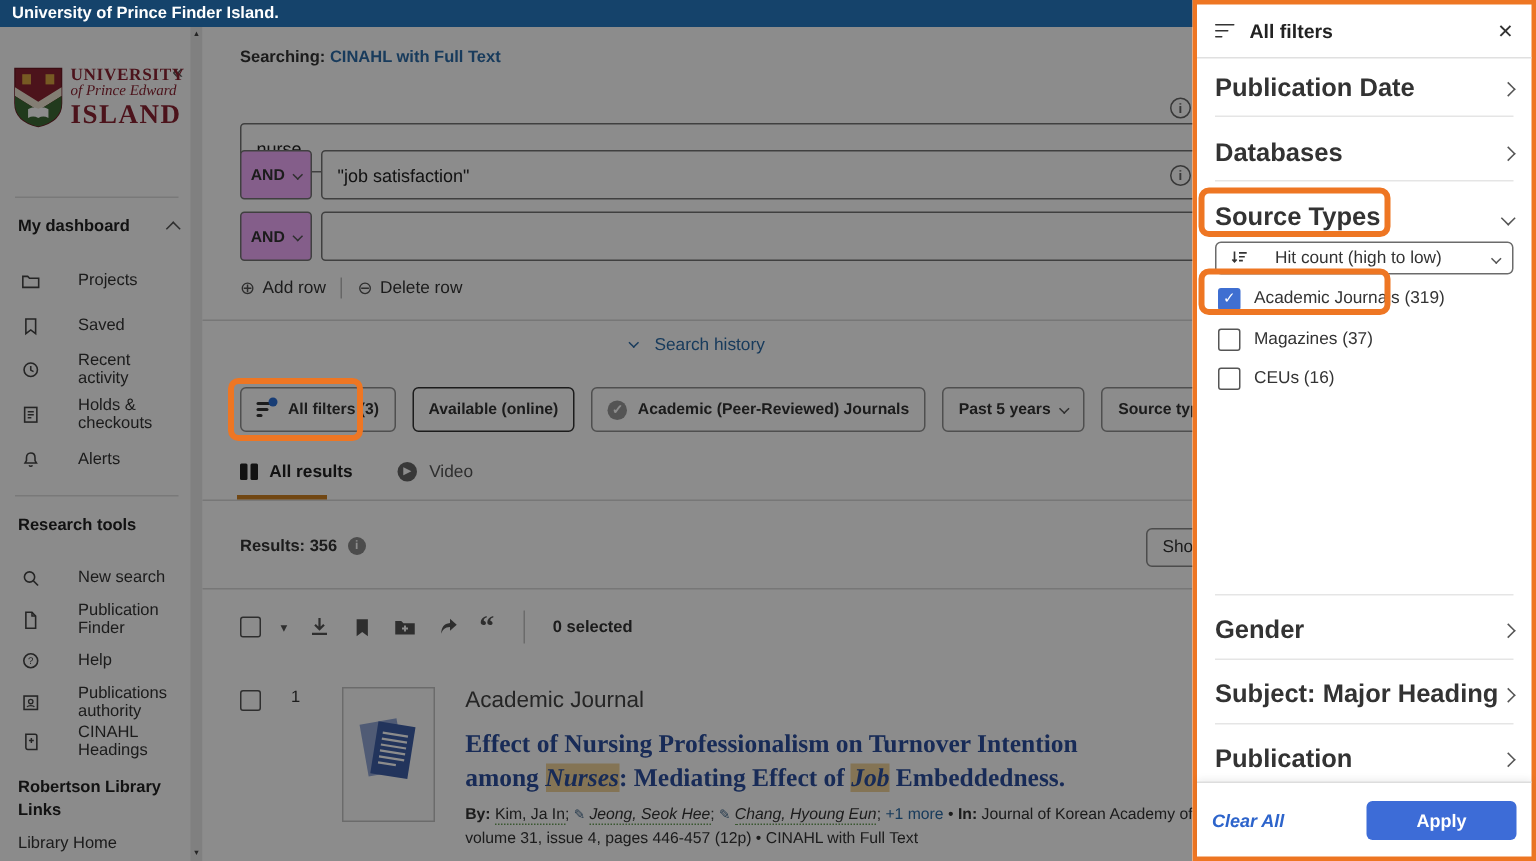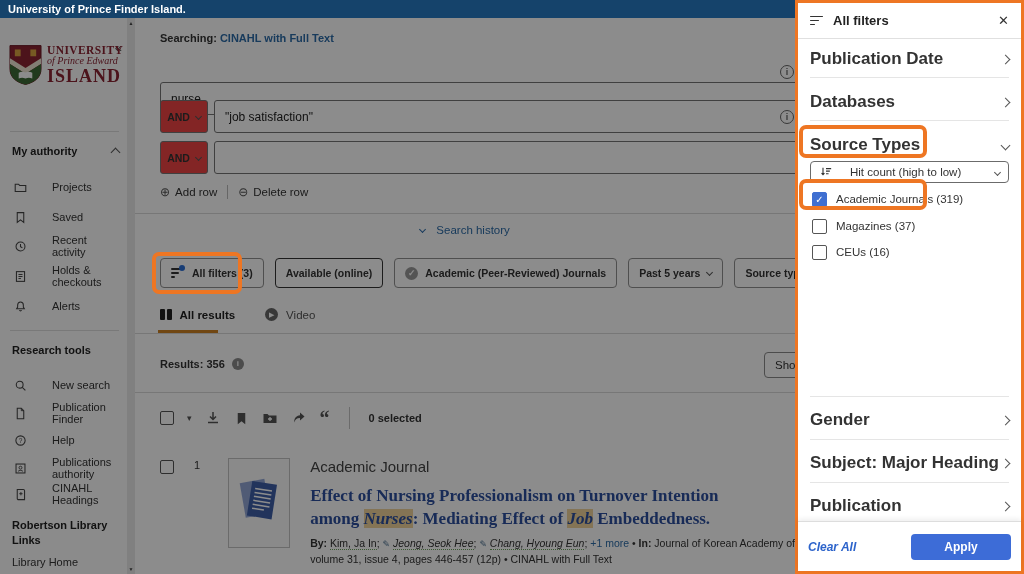--- a/index.html
+++ b/index.html
@@ -31,21 +31,21 @@
   .sbar { position:absolute; right:0; top:0; bottom:0; width:8px; background:#e9e9e9; }
   .sbar .thumb { position:absolute; left:1px; top:10px; bottom:24px; width:6px; background:#6f6f6f; border-radius:3px; }
   .sbar .arr { position:absolute; left:0; width:8px; font-size:5px; color:#444; text-align:center; }
 
   
   .main { position:absolute; left:135px; top:18px; right:0; bottom:0; background:#fff; z-index:5; }
   .searching { position:absolute; left:25px; top:14px; font-size:11px; font-weight:bold; color:#333; }
   .searching a { color:#2d6ca8; text-decoration:none; cursor:pointer; }
   .sinput { position:absolute; height:33px; border:1px solid #767676; border-radius:3px; background:#fff;
             font-size:12px; color:#222; padding:0 26px 0 10px; font-family:"Liberation Sans", sans-serif; }
-  .booldd { position:absolute; width:48px; height:33px; border:1px solid #767676; border-radius:3px; background:#ef4444;
+  .booldd { position:absolute; width:48px; height:33px; border:1px solid #767676; border-radius:3px; background:#f0abfc;
             display:flex; align-items:center; justify-content:center; gap:6px; font-size:10.5px; font-weight:bold; cursor:pointer; }
   .incirc { position:absolute; width:14px; height:14px; border:1.4px solid #666; border-radius:50%; font-size:9px;
             color:#666; text-align:center; line-height:12px; font-weight:bold; }
   .rowops { position:absolute; left:25px; top:167px; display:flex; align-items:center; font-size:11.5px; color:#333; }
   .rowops .op { display:flex; gap:5px; align-items:center; cursor:pointer; }
   .rowops .sep { width:1px; height:14px; background:#bbb; margin:0 10px; }
   .opglyph { font-size:12px; color:#555; }
   .mdiv { position:absolute; left:0; width:660px; border-top:1px solid #d9d9d9; }
   .shist { position:absolute; left:0; top:206px; width:660px; text-align:center; font-size:11.5px; color:#2d6ca8; cursor:pointer; }
   .shist .chev { border-color:#2d6ca8; margin-right:8px; position:relative; top:-2px; }
@@ -159,21 +159,21 @@
     <div class="logo-text">
       <div class="logo-l1">UNIVERSITY</div>
       <div class="logo-l2">of Prince Edward</div>
       <div class="logo-l3">ISLAND</div>
     </div>
   </div>
 
   <div class="sdiv" style="top:113px"></div>
 
   <div class="shead" style="top:127px; right:16px; display:flex; justify-content:space-between; left:12px;">
-    <span>My authority</span>
+    <span>My dashboard</span>
     <span class="chev up" style="margin-top:4px"></span>
   </div>
 
   <div class="sitem" style="top:159px">
     <svg viewBox="0 0 16 16" width="13" height="13">
         <path d="M1.5 4h4l1.5 1.5h7.5V13h-13z" fill="none" stroke="#444" stroke-width="1.3"></path>
       </svg>
     <span>Projects</span>
   </div>
   <div class="sitem" style="top:189px">

